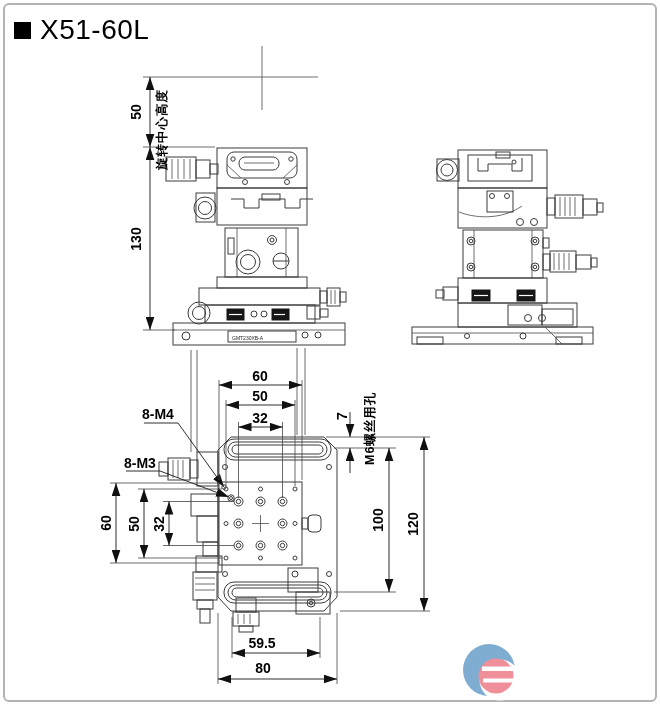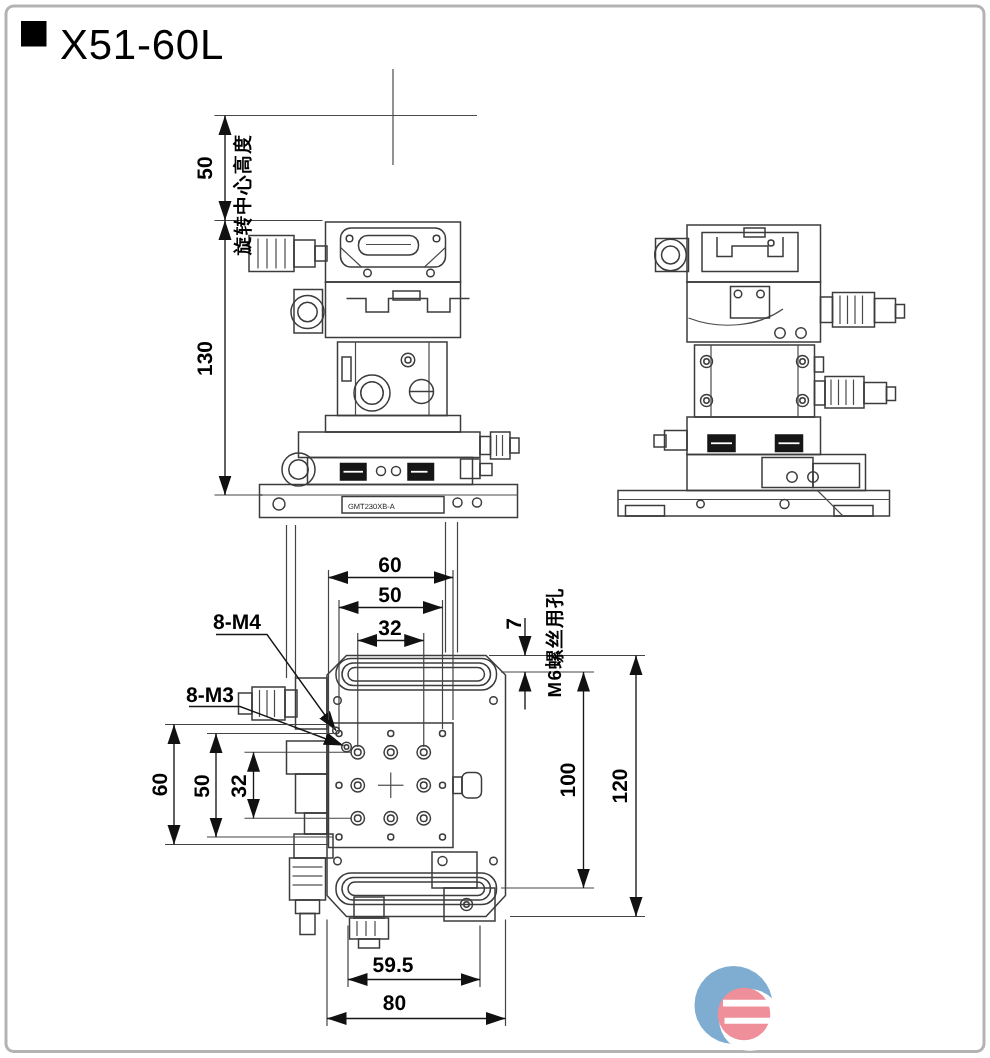--- a/index.html
+++ b/index.html
@@ -1,20 +1,20 @@
 <!DOCTYPE html>
 <html><head>
 <meta charset="utf-8">
 <style>
   html,body{margin:0;padding:0;background:#fff;}
   .page{position:relative;width:660px;height:705px;background:#fff;overflow:hidden;
         font-family:"Liberation Sans",sans-serif;}
   .frame{position:absolute;left:3px;top:3px;right:3px;bottom:3px;
          border:2px solid #b3b3b3;border-radius:6px;pointer-events:none;}
-  .titlebar{position:absolute;left:14px;top:14px;display:flex;align-items:flex-start;gap:9px;}
+  .titlebar{position:absolute;left:14px;top:14px;display:flex;align-items:center;gap:9px;}
   .bullet{width:17px;height:17px;background:#000;}
   .title{font-size:28px;font-weight:500;color:#000;letter-spacing:0.5px;}
   svg{position:absolute;left:0;top:0;}
   .ln{stroke:#3c3c3c;stroke-width:1;fill:none;}
   .lt{stroke:#4a4a4a;stroke-width:0.8;fill:none;}
   .ext{stroke:#444;stroke-width:0.8;fill:none;}
   .dim{stroke:#161616;stroke-width:0.9;fill:none;}
   .blk{fill:#161616;stroke:#161616;}
   .wln{stroke:#fff;stroke-width:1.2;fill:none;}
   text.dt{font-family:"Liberation Sans",sans-serif;font-size:14px;font-weight:bold;fill:#000;}

